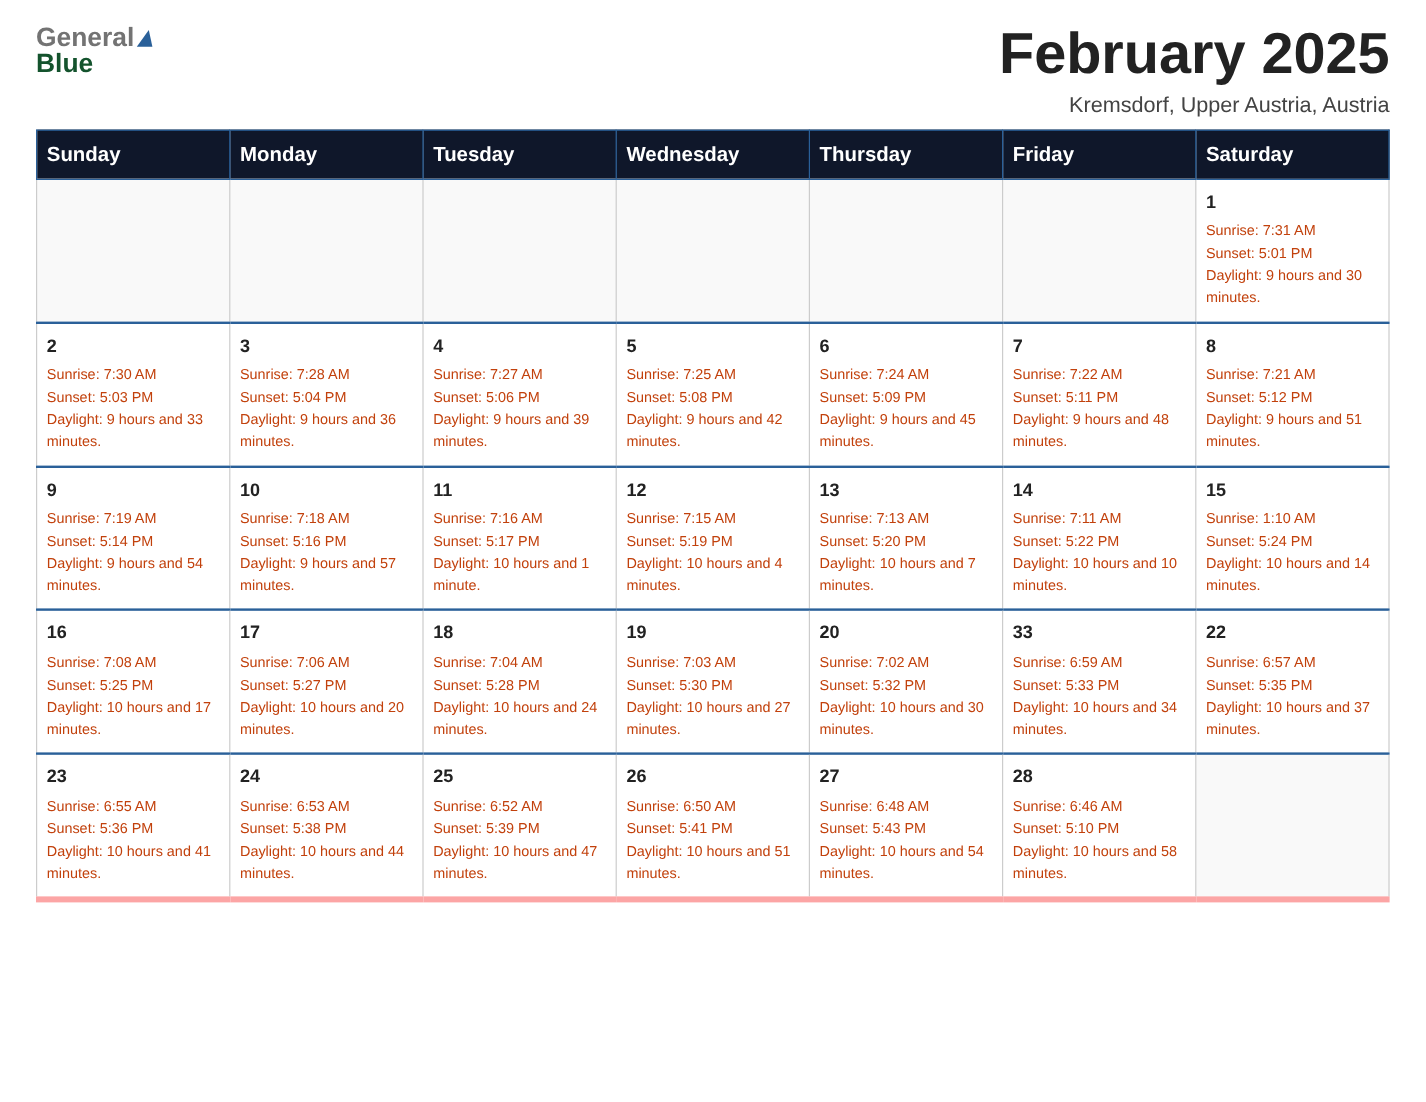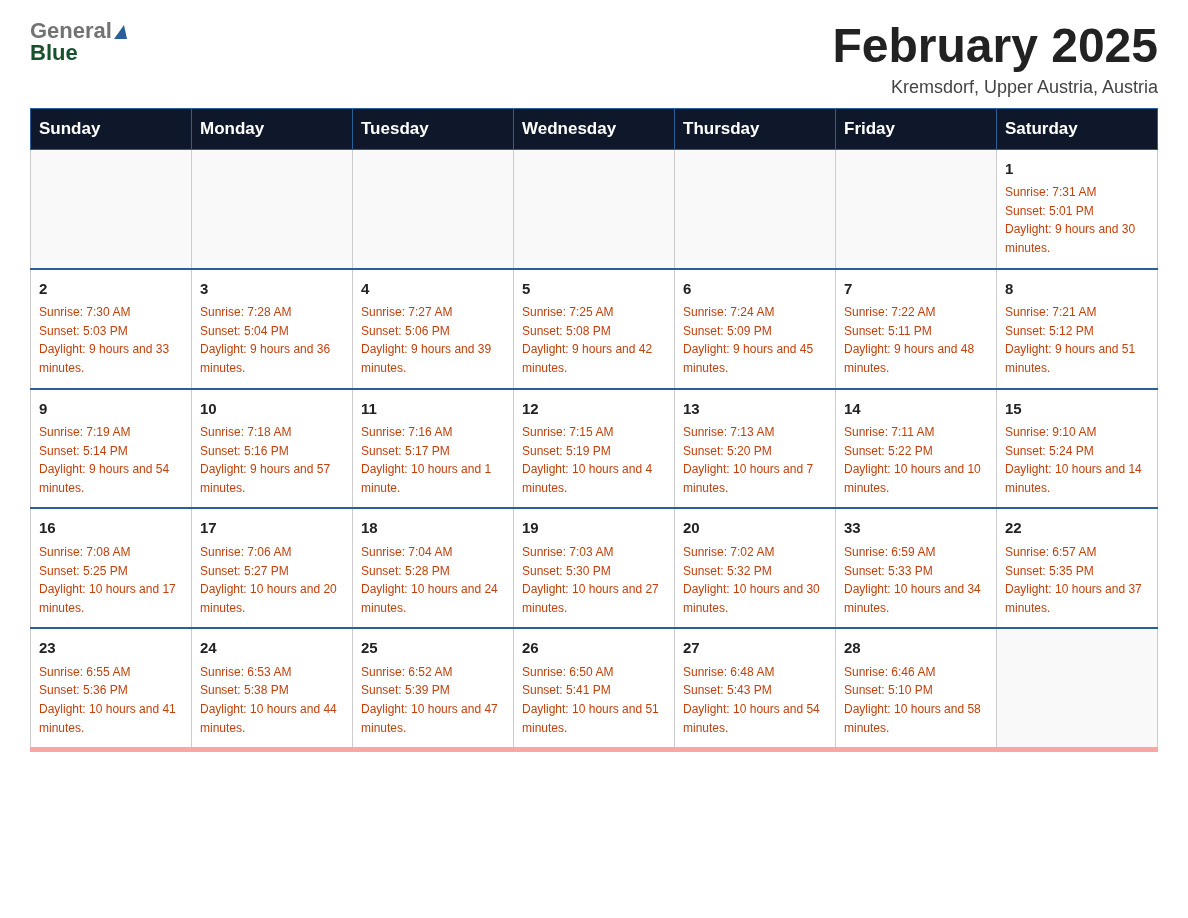--- a/index.html
+++ b/index.html
@@ -203,21 +203,21 @@
 Daylight: 10 hours and 7 minutes.</div>
         </td>
         <td>
           <span class="day-number">14</span>
           <div class="day-info" style="white-space: pre-line;">Sunrise: 7:11 AM
 Sunset: 5:22 PM
 Daylight: 10 hours and 10 minutes.</div>
         </td>
         <td>
           <span class="day-number">15</span>
-          <div class="day-info" style="white-space: pre-line;">Sunrise: 9:10 AM
+          <div class="day-info" style="white-space: pre-line;">Sunrise: 1:10 AM
 Sunset: 5:24 PM
 Daylight: 10 hours and 14 minutes.</div>
         </td>
       </tr>
       <tr>
         <td>
           <span class="day-number">16</span>
           <div class="day-info" style="white-space: pre-line;">Sunrise: 7:08 AM
 Sunset: 5:25 PM
 Daylight: 10 hours and 17 minutes.</div>

